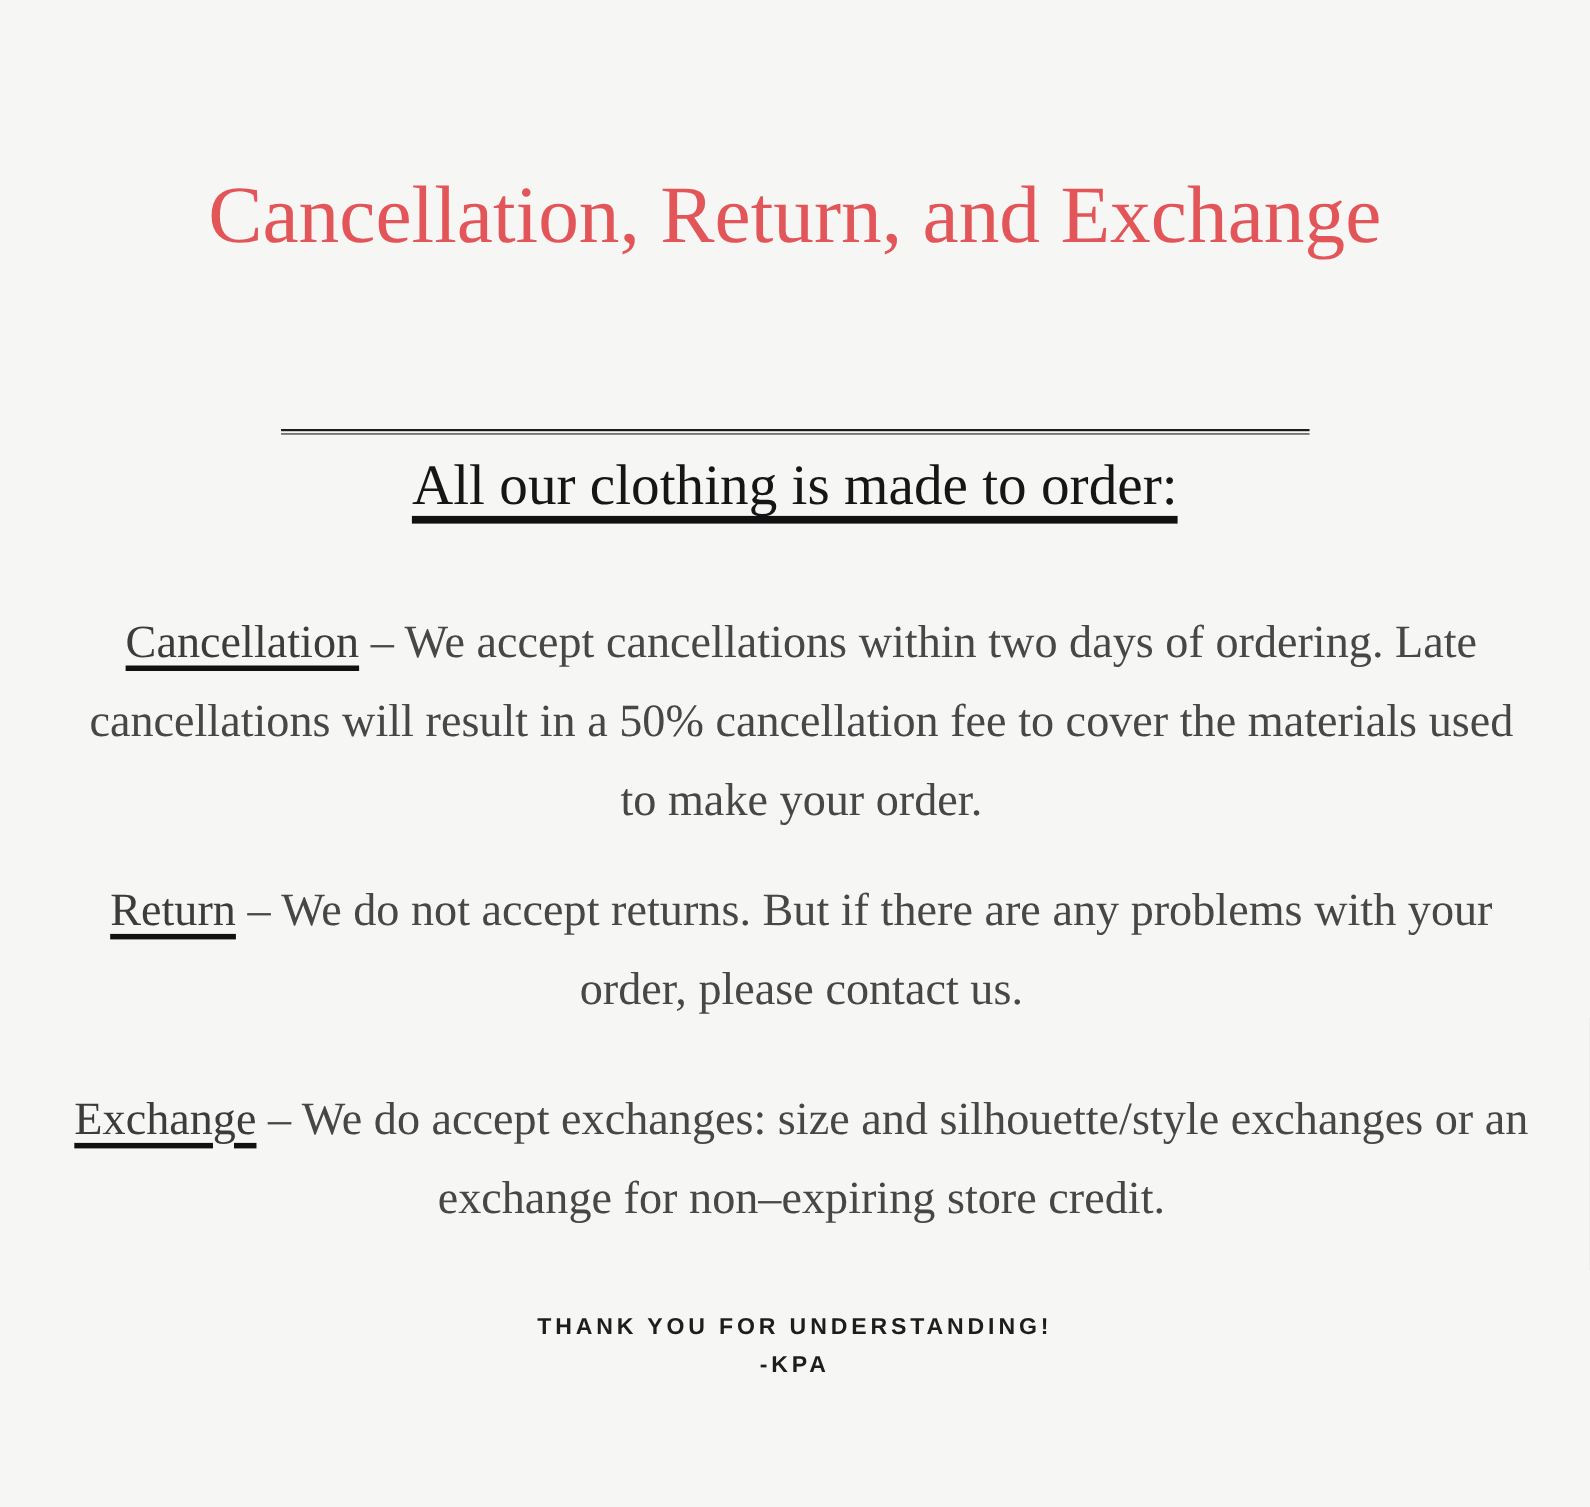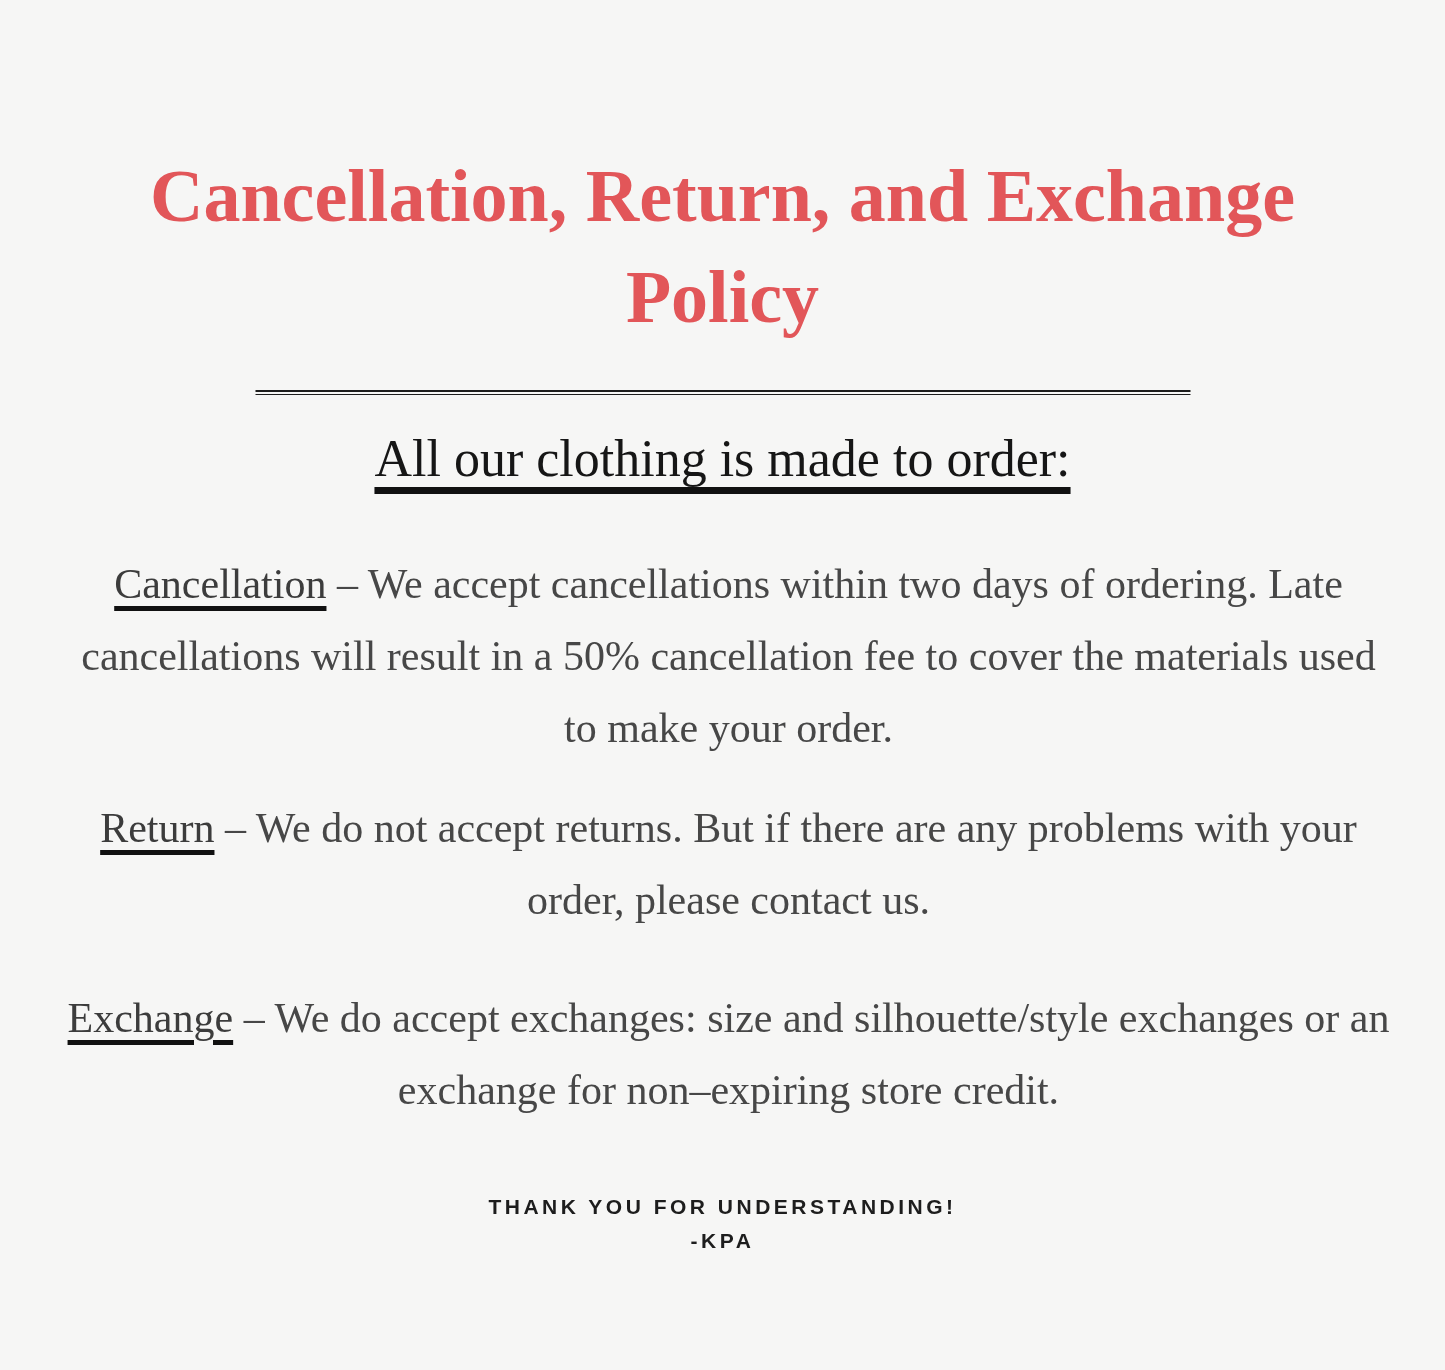--- a/index.html
+++ b/index.html
@@ -93,28 +93,27 @@
   }
   .footer .footer-line {
     display: block;
   }
 </style>
 </head>
 <body>
 
 <div class="canvas">
 
-  <h1 class="centered-block title" style="margin:0; font-weight:700;">
+  <h1 class="centered-block title" style="margin:0; font-weight:400;">
     <span class="title-line">Cancellation, Return, and Exchange</span>
-    <span class="title-line">Policy</span>
   </h1>
 
   <div class="divider"></div>
 
-  <h2 class="centered-block subtitle" style="margin:17px; font-weight:400;">
+  <h2 class="centered-block subtitle" style="margin:0; font-weight:400;">
     <span class="underlined-heading">All our clothing is made to order:</span>
   </h2>
 
   <div class="centered-block policy-paragraph section-cancellation">
     <p class="para-inner" style="margin:0;"><span class="keyword">Cancellation</span><span> – We accept cancellations within two days of ordering. Late cancellations will result in a 50% cancellation fee to cover the materials used to make your order.</span></p>
   </div>
 
   <div class="centered-block policy-paragraph section-return">
     <p class="para-inner" style="margin:0;"><span class="keyword">Return</span><span> – We do not accept returns. But if there are any problems with your order, please contact us.</span></p>
   </div>

